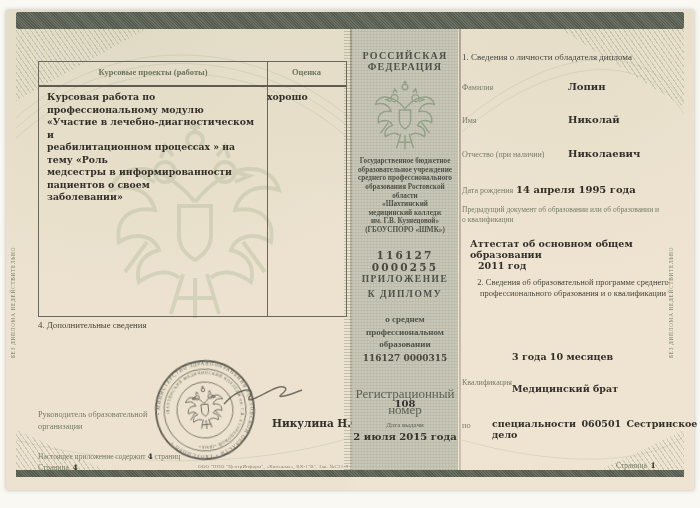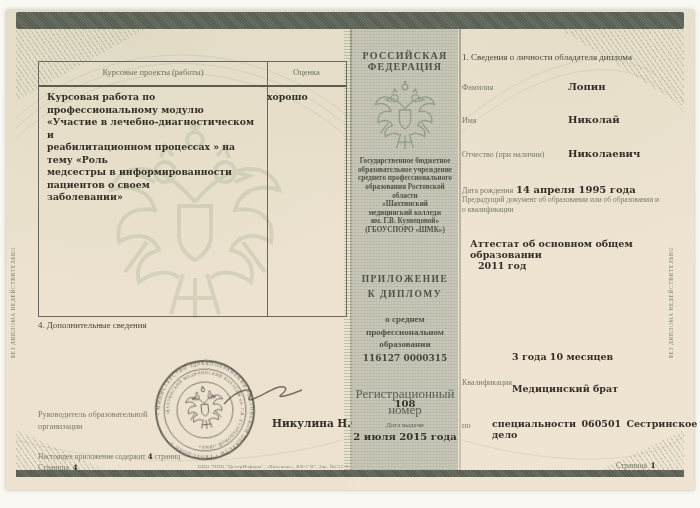--- a/index.html
+++ b/index.html
@@ -29,21 +29,21 @@
   .ctr{left:560px;top:29px;width:124px;height:78px;clip-path:polygon(0 0,100% 0,100% 100%);}
   .cbl{left:16px;top:430px;width:90px;height:40px;clip-path:polygon(0 100%,100% 100%,0 0);}
   .cbr{left:600px;top:430px;width:84px;height:40px;clip-path:polygon(0 100%,100% 100%,100% 0);}
   .arcs{position:absolute;left:0;top:0;pointer-events:none;}
   .lbl{position:absolute;color:#767b66;font-size:8px;}
   .val{position:absolute;color:#322f28;font-weight:bold;font-size:10px;font-family:"DejaVu Serif",serif;}
   .pre{white-space:pre-line;}
   .table{position:absolute;left:38px;top:61px;width:307px;height:254px;border:1px solid #6b675c;}
   .table .divider{position:absolute;left:228px;top:0;width:1px;height:100%;background:#6b675c;}
   .table .hrule{position:absolute;left:0;top:23px;width:100%;height:2px;background:#5f5b50;}
-  .th{position:absolute;top:5px;color:#6f745f;font-size:8.5px;text-align:center;}
+  .th{position:absolute;top:5px;color:#6f745f;font-size:8.5px;text-align:center;font-weight:bold;}
   .vtext{position:absolute;writing-mode:vertical-rl;transform:rotate(180deg);
          font-size:5.5px;letter-spacing:.6px;color:#7f8a70;}
   .sec{position:absolute;color:#45453c;font-weight:normal;}
   .sn{font-family:"DejaVu Serif",serif;}
   .stamp{position:absolute;left:150px;top:355px;opacity:.88;filter:blur(.3px);transform:rotate(-6deg);color:#4e4c44;}
   .imprint{position:absolute;left:198px;top:464px;font-size:5px;color:#8b887a;letter-spacing:.2px;}
 </style>
 </head>
 <body>
 
@@ -155,20 +155,21 @@
         <use href="#eagle" stroke-width="2"></use>
       </svg>
     <div class="pre" style="position:absolute;left:0;top:128px;width:100%;font-size:7.2px;line-height:1.2;font-weight:bold;color:#4e5248">Государственное бюджетное
 образовательное учреждение
 среднего профессионального
 образования Ростовской области
 «Шахтинский
 медицинский колледж
 им. Г.В. Кузнецовой»
 (ГБОУСПОРО «ШМК»)</div>
+    <div class="sn" style="position:absolute;left:0;top:220px;width:100%;font-size:10.5px;font-weight:bold;letter-spacing:2.2px;color:#4b473f">116127 0000255</div>
     <div class="pre" style="position:absolute;left:0;top:284px;width:100%;font-size:9px;font-weight:bold;line-height:1.4;color:#4e5248">о среднем
 профессиональном
 образовании</div>
     <div class="pre" style="position:absolute;left:0;top:243px;width:100%;font-size:9.5px;font-weight:bold;letter-spacing:1.5px;line-height:1.55;color:#4e5248">ПРИЛОЖЕНИЕ
 К ДИПЛОМУ</div>
     <div class="sn" style="position:absolute;left:0;top:324px;width:100%;font-size:9px;font-weight:bold;color:#4b473f">116127 0000315</div>
     <div style="position:absolute;left:0;top:357px;width:100%;font-size:13px;color:#5d6152">Регистрационный номер</div>
     <div class="sn" style="position:absolute;left:0;top:369px;width:100%;font-size:10px;font-weight:bold;color:#36332c">108</div>
     <div style="position:absolute;left:0;top:392px;width:100%;font-size:7px;color:#5d6152">Дата выдачи</div>
     <div class="sn" style="position:absolute;left:0;top:402px;width:100%;font-size:10px;font-weight:bold;color:#36332c">2 июля 2015 года</div>
@@ -181,25 +182,27 @@
 
   <div class="lbl" style="left:462px;top:116px">Имя</div>
   <div class="val" style="left:568px;top:114px">Николай</div>
 
   <div class="lbl" style="left:462px;top:150px">Отчество (при наличии)</div>
   <div class="val" style="left:568px;top:148px">Николаевич</div>
 
   <div class="lbl" style="left:462px;top:186px">Дата рождения</div>
   <div class="val" style="left:516px;top:184px">14 апреля  1995 года</div>
 
-  <div class="lbl pre" style="left:462px;top:195px;width:222px;font-size:7.5px;line-height:1.35">Предыдущий документ об образовании или об образовании и
+  <div class="lbl pre" style="left:462px;top:205px;width:222px;font-size:7.5px;line-height:1.35">Предыдущий документ об образовании или об образовании и
 о квалификации</div>
   <div class="val" style="left:470px;top:238px;font-size:9.5px">Аттестат об основном общем образовании</div>
   <div class="val" style="left:478px;top:260px;font-size:9.5px">2011 год</div>
 
+  <div class="sec pre" style="left:462px;top:277px;width:222px;text-align:center;font-size:8.5px;line-height:1.35">2. Сведения об образовательной программе среднего
+профессионального образования и о квалификации</div>
 
   <div class="val" style="left:512px;top:351px;font-size:9.5px">3 года 10 месяцев</div>
 
   <div class="lbl" style="left:462px;top:378px">Квалификация</div>
   <div class="val" style="left:512px;top:383px;font-size:9.5px">Медицинский брат</div>
 
   <div class="lbl" style="left:462px;top:420px;font-size:8.5px">по</div>
   <div class="val" style="left:492px;top:418px;font-size:9.5px;word-spacing:2px">специальности  060501  Сестринское  дело</div>
 
   <div style="position:absolute;left:616px;top:461px;font-size:7.5px;color:#767b66">

